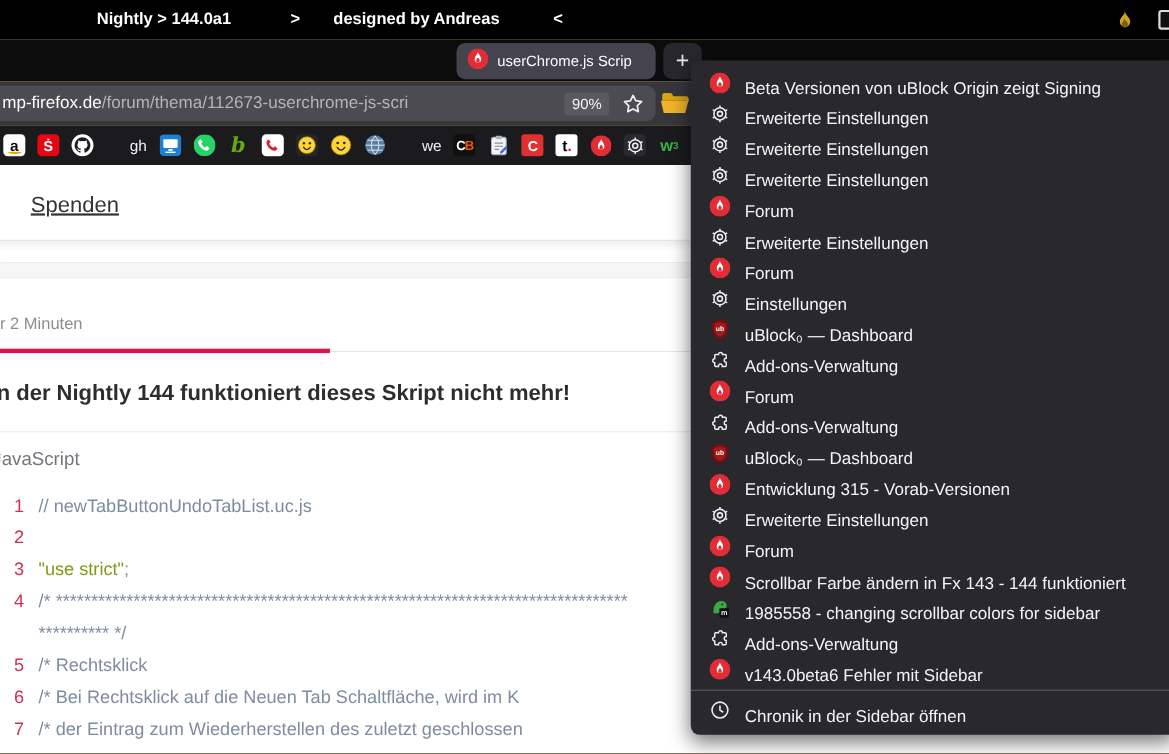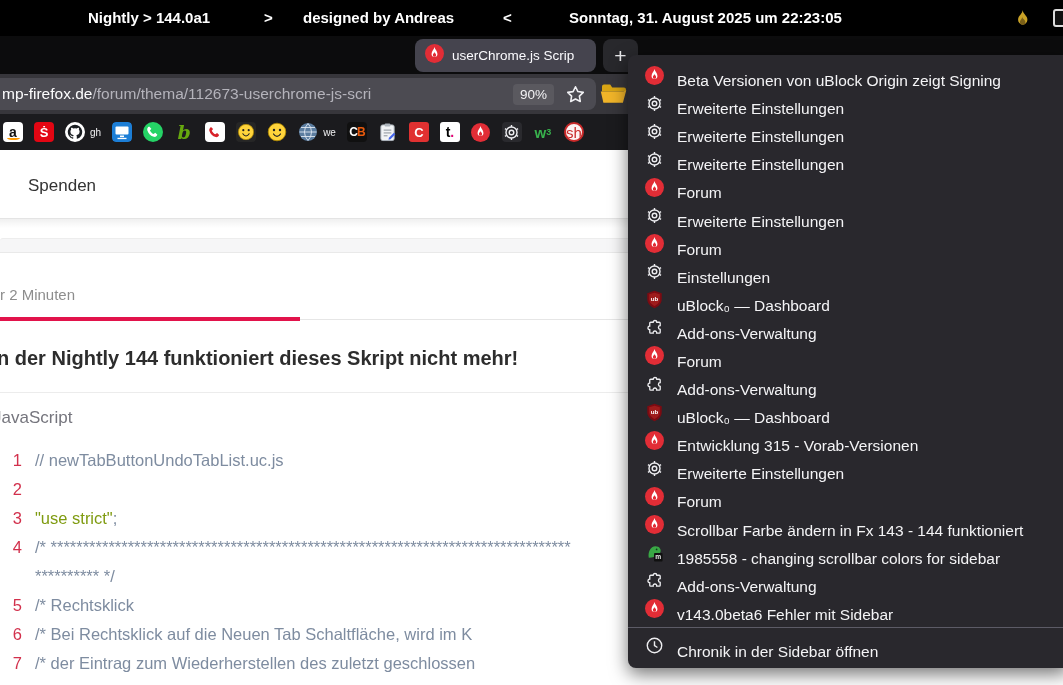--- a/index.html
+++ b/index.html
@@ -31,25 +31,25 @@
   .url-domain{color:#fdfdfe;text-align:center;} .url-path{color:#b4b3bb;}
   .zoom-badge{color:#f2f2f4;font-size:13.5px;background:#5a595f;border-radius:4px;padding:3px 7px;margin:0 6px;}
   .star-btn{display:flex;align-items:center;justify-content:center;width:30px;height:28px;border-radius:4px;}
   .folder-btn{position:absolute;left:600px;top:8px;}
 
   
   .bookmarks{position:absolute;left:0;top:114px;width:1063px;height:36px;background:#1b1b1e;
        display:flex;align-items:center;gap:11px;padding:0 3px;overflow:hidden;}
   .bm-item{display:flex;align-items:center;gap:5px;flex:0 0 auto;}
   .bm{width:20px;height:20px;display:flex;align-items:center;justify-content:center;border-radius:4px;overflow:hidden;}
-  .bm-label{color:#f0f0f2;font-size:10px;}
+  .bm-label{color:#f0f0f2;font-size:14px;margin-left:28px;}
 
   
   .page{position:absolute;left:0;top:150px;width:1063px;height:535px;background:#fff;overflow:hidden;}
-  .donate{position:absolute;left:28px;top:26px;font-size:17px;color:#333;}
+  .donate{position:absolute;left:28px;top:26px;font-size:20px;color:#333;text-decoration:underline;}
   .rule-a{position:absolute;left:0;top:68px;width:100%;height:1px;background:#e4e4e4;}
   .shadow-a{position:absolute;left:0;top:69px;width:100%;height:9px;
        background:linear-gradient(#0000000f,#ffffff00);}
   .strip{position:absolute;left:0;top:88px;width:100%;height:15px;background:#f6f6f7;
        border-top:1px solid #ededed;border-bottom:1px solid #e9e9e9;border-radius:3px 3px 0 0;}
   .post-meta{position:absolute;left:0;top:136px;font-size:15px;color:#8d8d8d;}
   .tab-underline{position:absolute;left:0;top:167px;width:300px;height:4px;}
   .tab-underline-rest{position:absolute;left:300px;top:169px;right:0;height:1px;background:#e6e6e6;}
   .post-heading{position:absolute;left:-3px;top:197px;font-size:20px;font-weight:600;color:#2d2d2d;white-space:nowrap;}
   .rule-b{position:absolute;left:0;top:242px;width:100%;height:1px;background:#ececec;}
@@ -74,21 +74,20 @@
 </head>
 <body>
 
 <div id="app">
 
   <div class="titlebar">
     <span class="tb-product">Nightly &gt; 144.0a1</span>
     <span class="tb-sep1">&gt;</span>
     <span class="tb-designer">designed by Andreas</span>
     <span class="tb-sep2">&lt;</span>
-    <span class="tb-date">Sonntag, 31. August 2025 um 22:23:05</span>
     <span class="tb-flame"><svg width="19" height="21" viewBox="0 0 20 22">
           <path d="M11 1c.5 4-4.6 5.6-4.6 10.2a4.9 4.9 0 0 0 9.8.4C16.6 7 12 6 11 1Z" fill="#c9a227"></path>
           <path d="M10.6 8c.3 2.6-2.3 3.3-2.3 5.7a2.9 2.9 0 0 0 5.8.2c.2-2.7-2.7-3.1-3.5-5.9Z" fill="#7a5f18"></path>
         </svg></span>
     <span class="tb-partial"></span>
   </div>
 
   <div class="tabstrip">
     <div class="tab">
       <span><svg width="19" height="19" viewBox="0 0 20 20">

